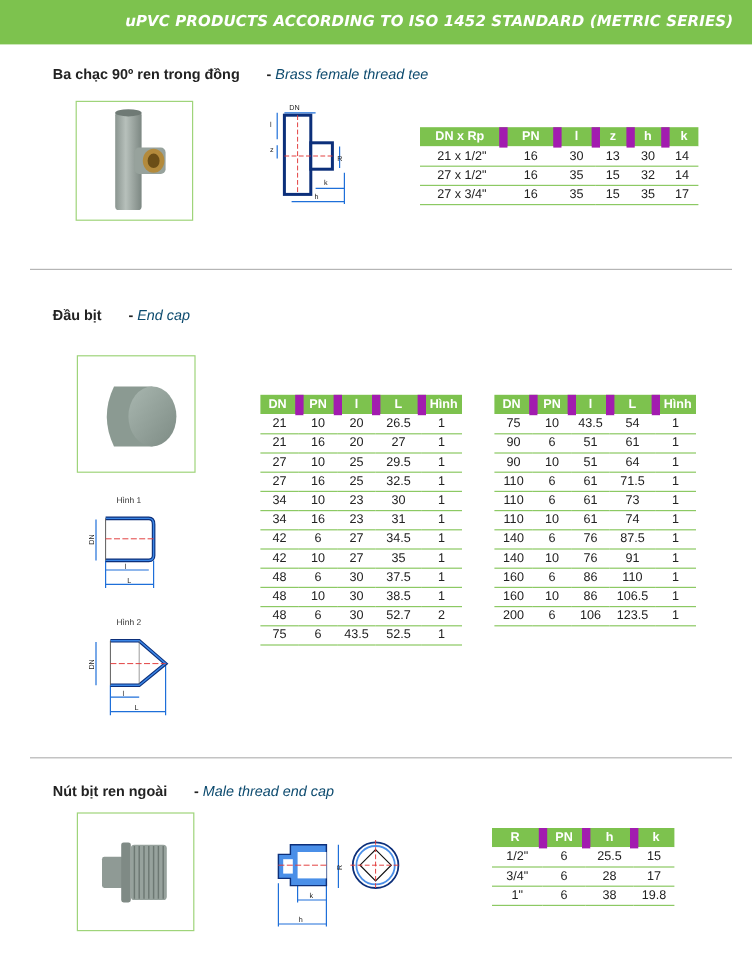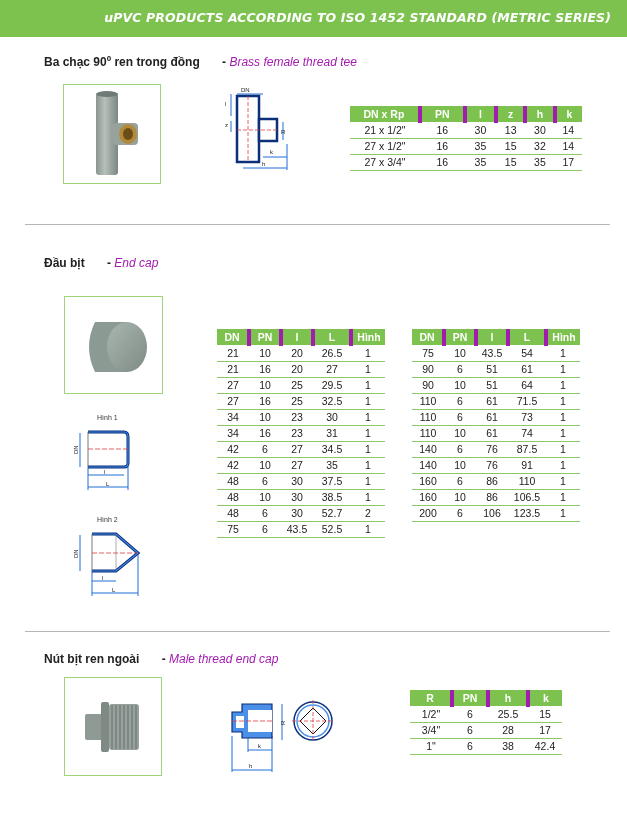--- a/index.html
+++ b/index.html
@@ -4,28 +4,28 @@
 <style>
   * { box-sizing: border-box; margin: 0; padding: 0; }
   html, body { width: 627px; height: 813px; background: #ffffff; overflow: hidden; }
   body { position: relative; font-family: "Liberation Sans", sans-serif; color: #222; }
 
   .header-bar { position: absolute; left: 0; top: 0; width: 627px; height: 37px; background: #7dc24e; font-style: italic; }
   .header-title { position: absolute; right: 16px; top: 10px; color: #ffffff; font-family: "DejaVu Sans", sans-serif; font-weight: bold; font-size: 12.5px; letter-spacing: 0.1px; white-space: nowrap; }
 
   .section-title { position: absolute; left: 25px; font-size: 12px; color: #222; white-space: nowrap; }
   .section-title b { font-weight: bold; padding-left: 19px; }
-  .section-title i { font-style: italic; color: #a21caf; }
+  .section-title i { font-style: italic; color: #0c4a6e; }
 
   .divider { position: absolute; left: 25px; width: 585px; height: 1px; background: #b5b5b5; }
 
   .photo-frame { position: absolute; border: 1.5px solid #9fd47a; background: #fff; }
 
   table.spec { position: absolute; border-collapse: collapse; font-size: 10.5px; color: #222; }
-  table.spec th { background: #7dc24e; color: #fff; font-weight: bold; height: 16px; padding: 0; text-align: center; border-left: 4px solid #a21caf; border-bottom: 1px solid #fff; }
+  table.spec th { background: #7dc24e; color: #fff; font-weight: bold; height: 16px; padding: 0; text-align: center; border-left: 7px solid #a21caf; border-bottom: 1px solid #fff; }
   table.spec th:first-child { border-left: none; }
   table.spec td { height: 16px; padding: 0; text-align: center; border-bottom: 1px solid #8cc963; }
 
   .diagram { position: absolute; }
   .caption { position: absolute; font-size: 7px; color: #333; }
 </style>
 </head>
 <body>
 
 <div class="header-bar">
@@ -426,16 +426,16 @@
     <tr>
         <td>3/4"</td>
         <td>6</td>
         <td>28</td>
         <td>17</td>
       </tr>
     <tr>
         <td>1"</td>
         <td>6</td>
         <td>38</td>
-        <td>42.4</td>
+        <td>19.8</td>
       </tr>
   </tbody>
 </table>
 
 </body></html>

